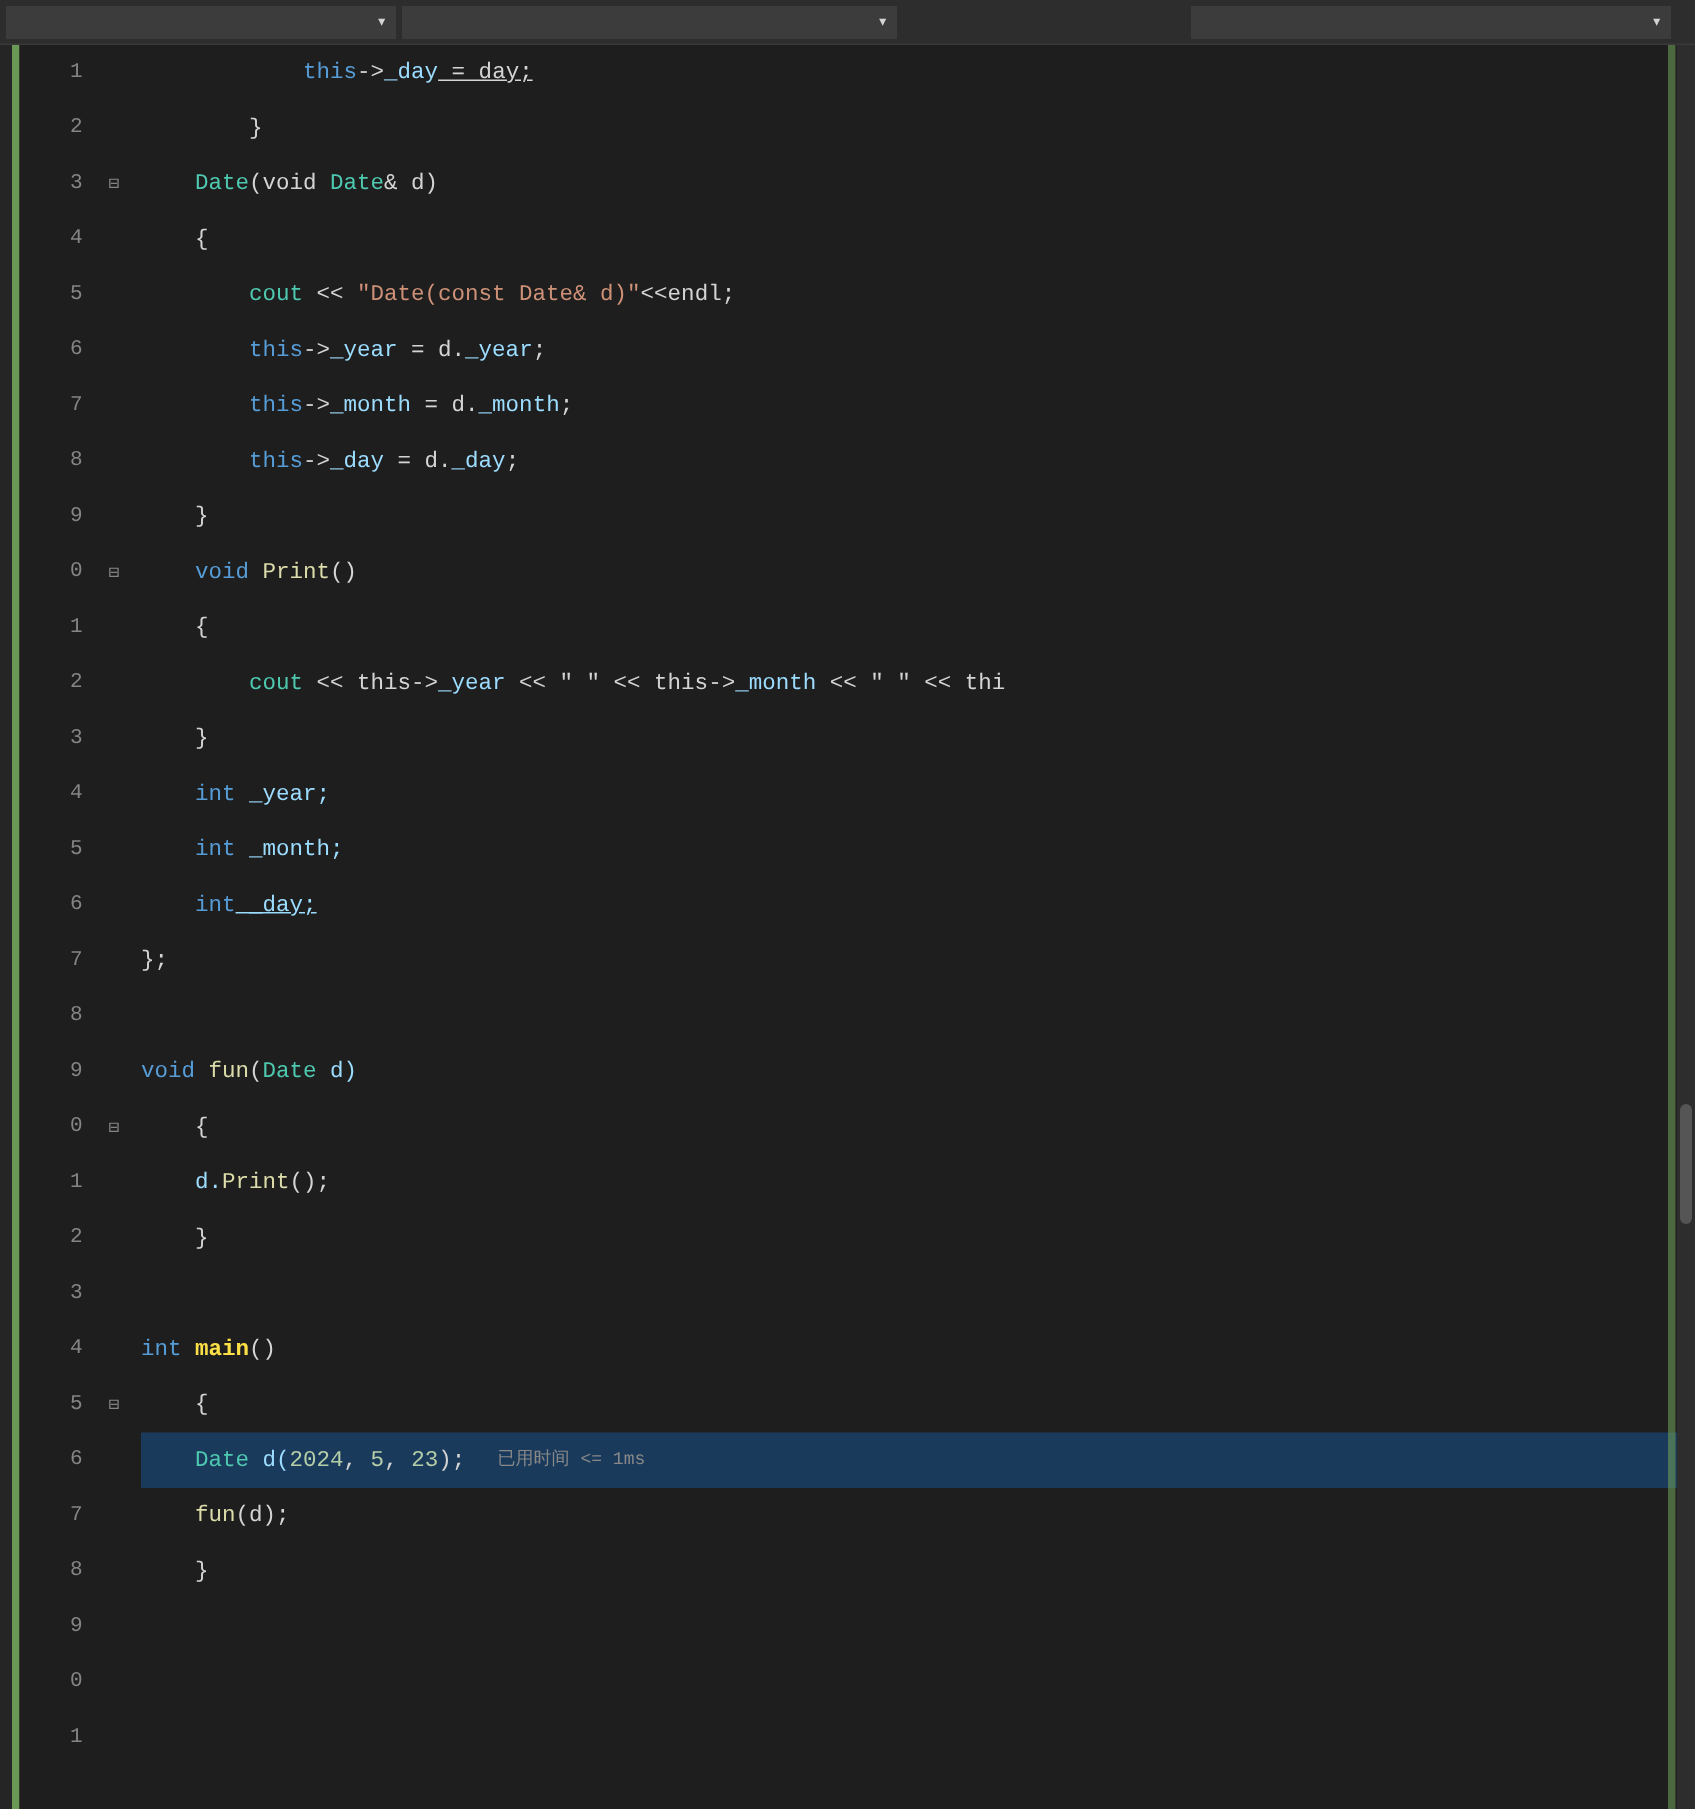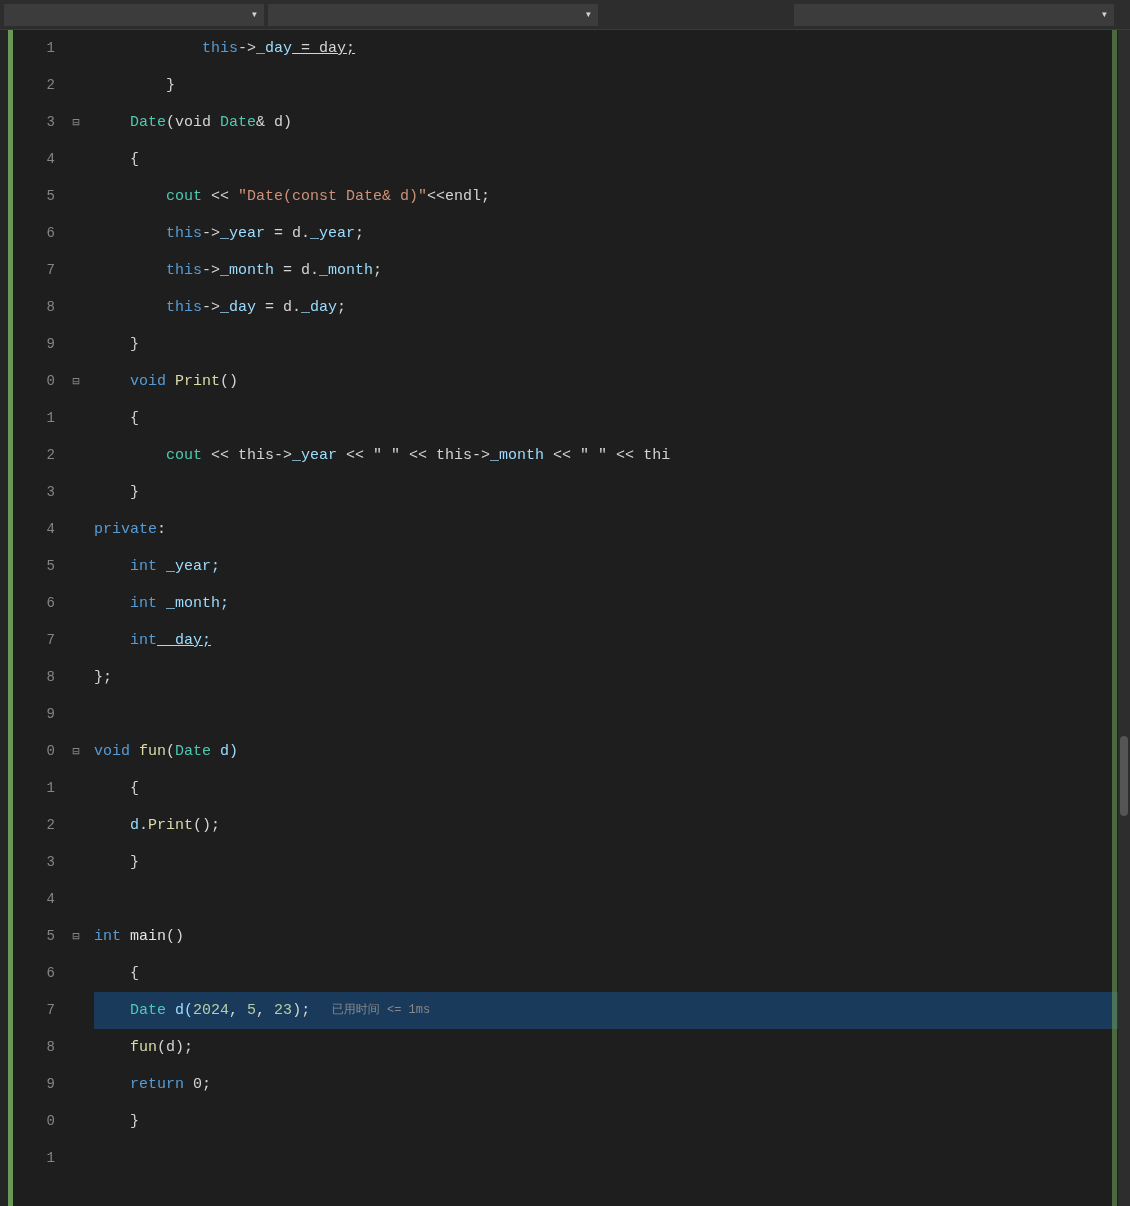--- a/index.html
+++ b/index.html
@@ -223,36 +223,34 @@
       <div class="code-line"><span style="color: transparent;">    </span><span style="color: rgb(212, 212, 212);">{</span></div>
       <div class="code-line"><span style="color: transparent;">        </span><span style="color: rgb(78, 201, 176);">cout</span><span style="color: rgb(212, 212, 212);"> &lt;&lt; </span><span style="color: rgb(206, 145, 120);">"Date(const Date&amp; d)"</span><span style="color: rgb(212, 212, 212);">&lt;&lt;endl;</span></div>
       <div class="code-line"><span style="color: transparent;">        </span><span style="color: rgb(86, 156, 214);">this</span><span style="color: rgb(212, 212, 212);">-&gt;</span><span style="color: rgb(156, 220, 254);">_year</span><span style="color: rgb(212, 212, 212);"> = d.</span><span style="color: rgb(156, 220, 254);">_year</span><span style="color: rgb(212, 212, 212);">;</span></div>
       <div class="code-line"><span style="color: transparent;">        </span><span style="color: rgb(86, 156, 214);">this</span><span style="color: rgb(212, 212, 212);">-&gt;</span><span style="color: rgb(156, 220, 254);">_month</span><span style="color: rgb(212, 212, 212);"> = d.</span><span style="color: rgb(156, 220, 254);">_month</span><span style="color: rgb(212, 212, 212);">;</span></div>
       <div class="code-line"><span style="color: transparent;">        </span><span style="color: rgb(86, 156, 214);">this</span><span style="color: rgb(212, 212, 212);">-&gt;</span><span style="color: rgb(156, 220, 254);">_day</span><span style="color: rgb(212, 212, 212);"> = d.</span><span style="color: rgb(156, 220, 254);">_day</span><span style="color: rgb(212, 212, 212);">;</span></div>
       <div class="code-line"><span style="color: transparent;">    </span><span style="color: rgb(212, 212, 212);">}</span></div>
       <div class="code-line"><span style="color: transparent;">    </span><span style="color: rgb(86, 156, 214);">void</span><span style="color: rgb(212, 212, 212);"> </span><span style="color: rgb(220, 220, 170);">Print</span><span style="color: rgb(212, 212, 212);">()</span></div>
       <div class="code-line"><span style="color: transparent;">    </span><span style="color: rgb(212, 212, 212);">{</span></div>
       <div class="code-line"><span style="color: transparent;">        </span><span style="color: rgb(78, 201, 176);">cout</span><span style="color: rgb(212, 212, 212);"> &lt;&lt; this-&gt;</span><span style="color: rgb(156, 220, 254);">_year</span><span style="color: rgb(212, 212, 212);"> &lt;&lt; " " &lt;&lt; this-&gt;</span><span style="color: rgb(156, 220, 254);">_month</span><span style="color: rgb(212, 212, 212);"> &lt;&lt; " " &lt;&lt; thi</span></div>
       <div class="code-line"><span style="color: transparent;">    </span><span style="color: rgb(212, 212, 212);">}</span></div>
-      <div class="code-line"><span style="color: rgb(86, 156, 214);">private</span><span style="color: rgb(212, 212, 212);">:</span></div>
       <div class="code-line"><span style="color: transparent;">    </span><span style="color: rgb(86, 156, 214);">int</span><span style="color: rgb(156, 220, 254);"> _year;</span></div>
       <div class="code-line"><span style="color: transparent;">    </span><span style="color: rgb(86, 156, 214);">int</span><span style="color: rgb(156, 220, 254);"> _month;</span></div>
       <div class="code-line"><span style="color: transparent;">    </span><span style="color: rgb(86, 156, 214);">int</span><span style="color: rgb(156, 220, 254); text-decoration: underline;"> _day;</span></div>
       <div class="code-line"><span style="color: rgb(212, 212, 212);">};</span></div>
       <div class="code-line"></div>
       <div class="code-line"><span style="color: rgb(86, 156, 214);">void</span><span style="color: rgb(212, 212, 212);"> </span><span style="color: rgb(220, 220, 170);">fun</span><span style="color: rgb(212, 212, 212);">(</span><span style="color: rgb(78, 201, 176);">Date</span><span style="color: rgb(156, 220, 254);"> d)</span></div>
       <div class="code-line"><span style="color: transparent;">    </span><span style="color: rgb(212, 212, 212);">{</span></div>
       <div class="code-line"><span style="color: transparent;">    </span><span style="color: rgb(156, 220, 254);">d.</span><span style="color: rgb(220, 220, 170);">Print</span><span style="color: rgb(212, 212, 212);">();</span></div>
       <div class="code-line"><span style="color: transparent;">    </span><span style="color: rgb(212, 212, 212);">}</span></div>
       <div class="code-line"></div>
-      <div class="code-line"><span style="color: rgb(86, 156, 214);">int</span><span style="color: rgb(212, 212, 212);"> </span><span style="color: #e5e5e5;">main</span><span style="color: rgb(212, 212, 212);">()</span></div>
+      <div class="code-line"><span style="color: rgb(86, 156, 214);">int</span><span style="color: rgb(212, 212, 212);"> </span><span style="color: #fde047; font-weight: bold;">main</span><span style="color: rgb(212, 212, 212);">()</span></div>
       <div class="code-line"><span style="color: transparent;">    </span><span style="color: rgb(212, 212, 212);">{</span></div>
       <div class="code-line debug-line"><span style="color: transparent;">    </span><span style="color: rgb(78, 201, 176);">Date</span><span style="color: rgb(156, 220, 254);"> d(</span><span style="color: rgb(181, 206, 168);">2024</span><span style="color: rgb(212, 212, 212);">, </span><span style="color: rgb(181, 206, 168);">5</span><span style="color: rgb(212, 212, 212);">, </span><span style="color: rgb(181, 206, 168);">23</span><span style="color: rgb(212, 212, 212);">);</span><span style="color: rgb(136, 136, 136); font-size: 12px;">   已用时间 &lt;= 1ms</span></div>
       <div class="code-line"><span style="color: transparent;">    </span><span style="color: rgb(220, 220, 170);">fun</span><span style="color: rgb(212, 212, 212);">(d);</span></div>
-      <div class="code-line"><span style="color: transparent;">    </span><span style="color: rgb(86, 156, 214);">return</span><span style="color: rgb(212, 212, 212);"> 0;</span></div>
       <div class="code-line"><span style="color: transparent;">    </span><span style="color: rgb(212, 212, 212);">}</span></div>
       <div class="code-line"></div>
     </div>
 
   <div id="scrollbar-v">
     <div class="scroll-thumb" style="top: 60%; height: 80px;"></div>
   </div>
 <div style="position: absolute; right: 13px; top: 0px; width: 5px; height: 100%; background: rgb(106, 153, 85); opacity: 0.6; pointer-events: none;"></div>
   </div>
 

